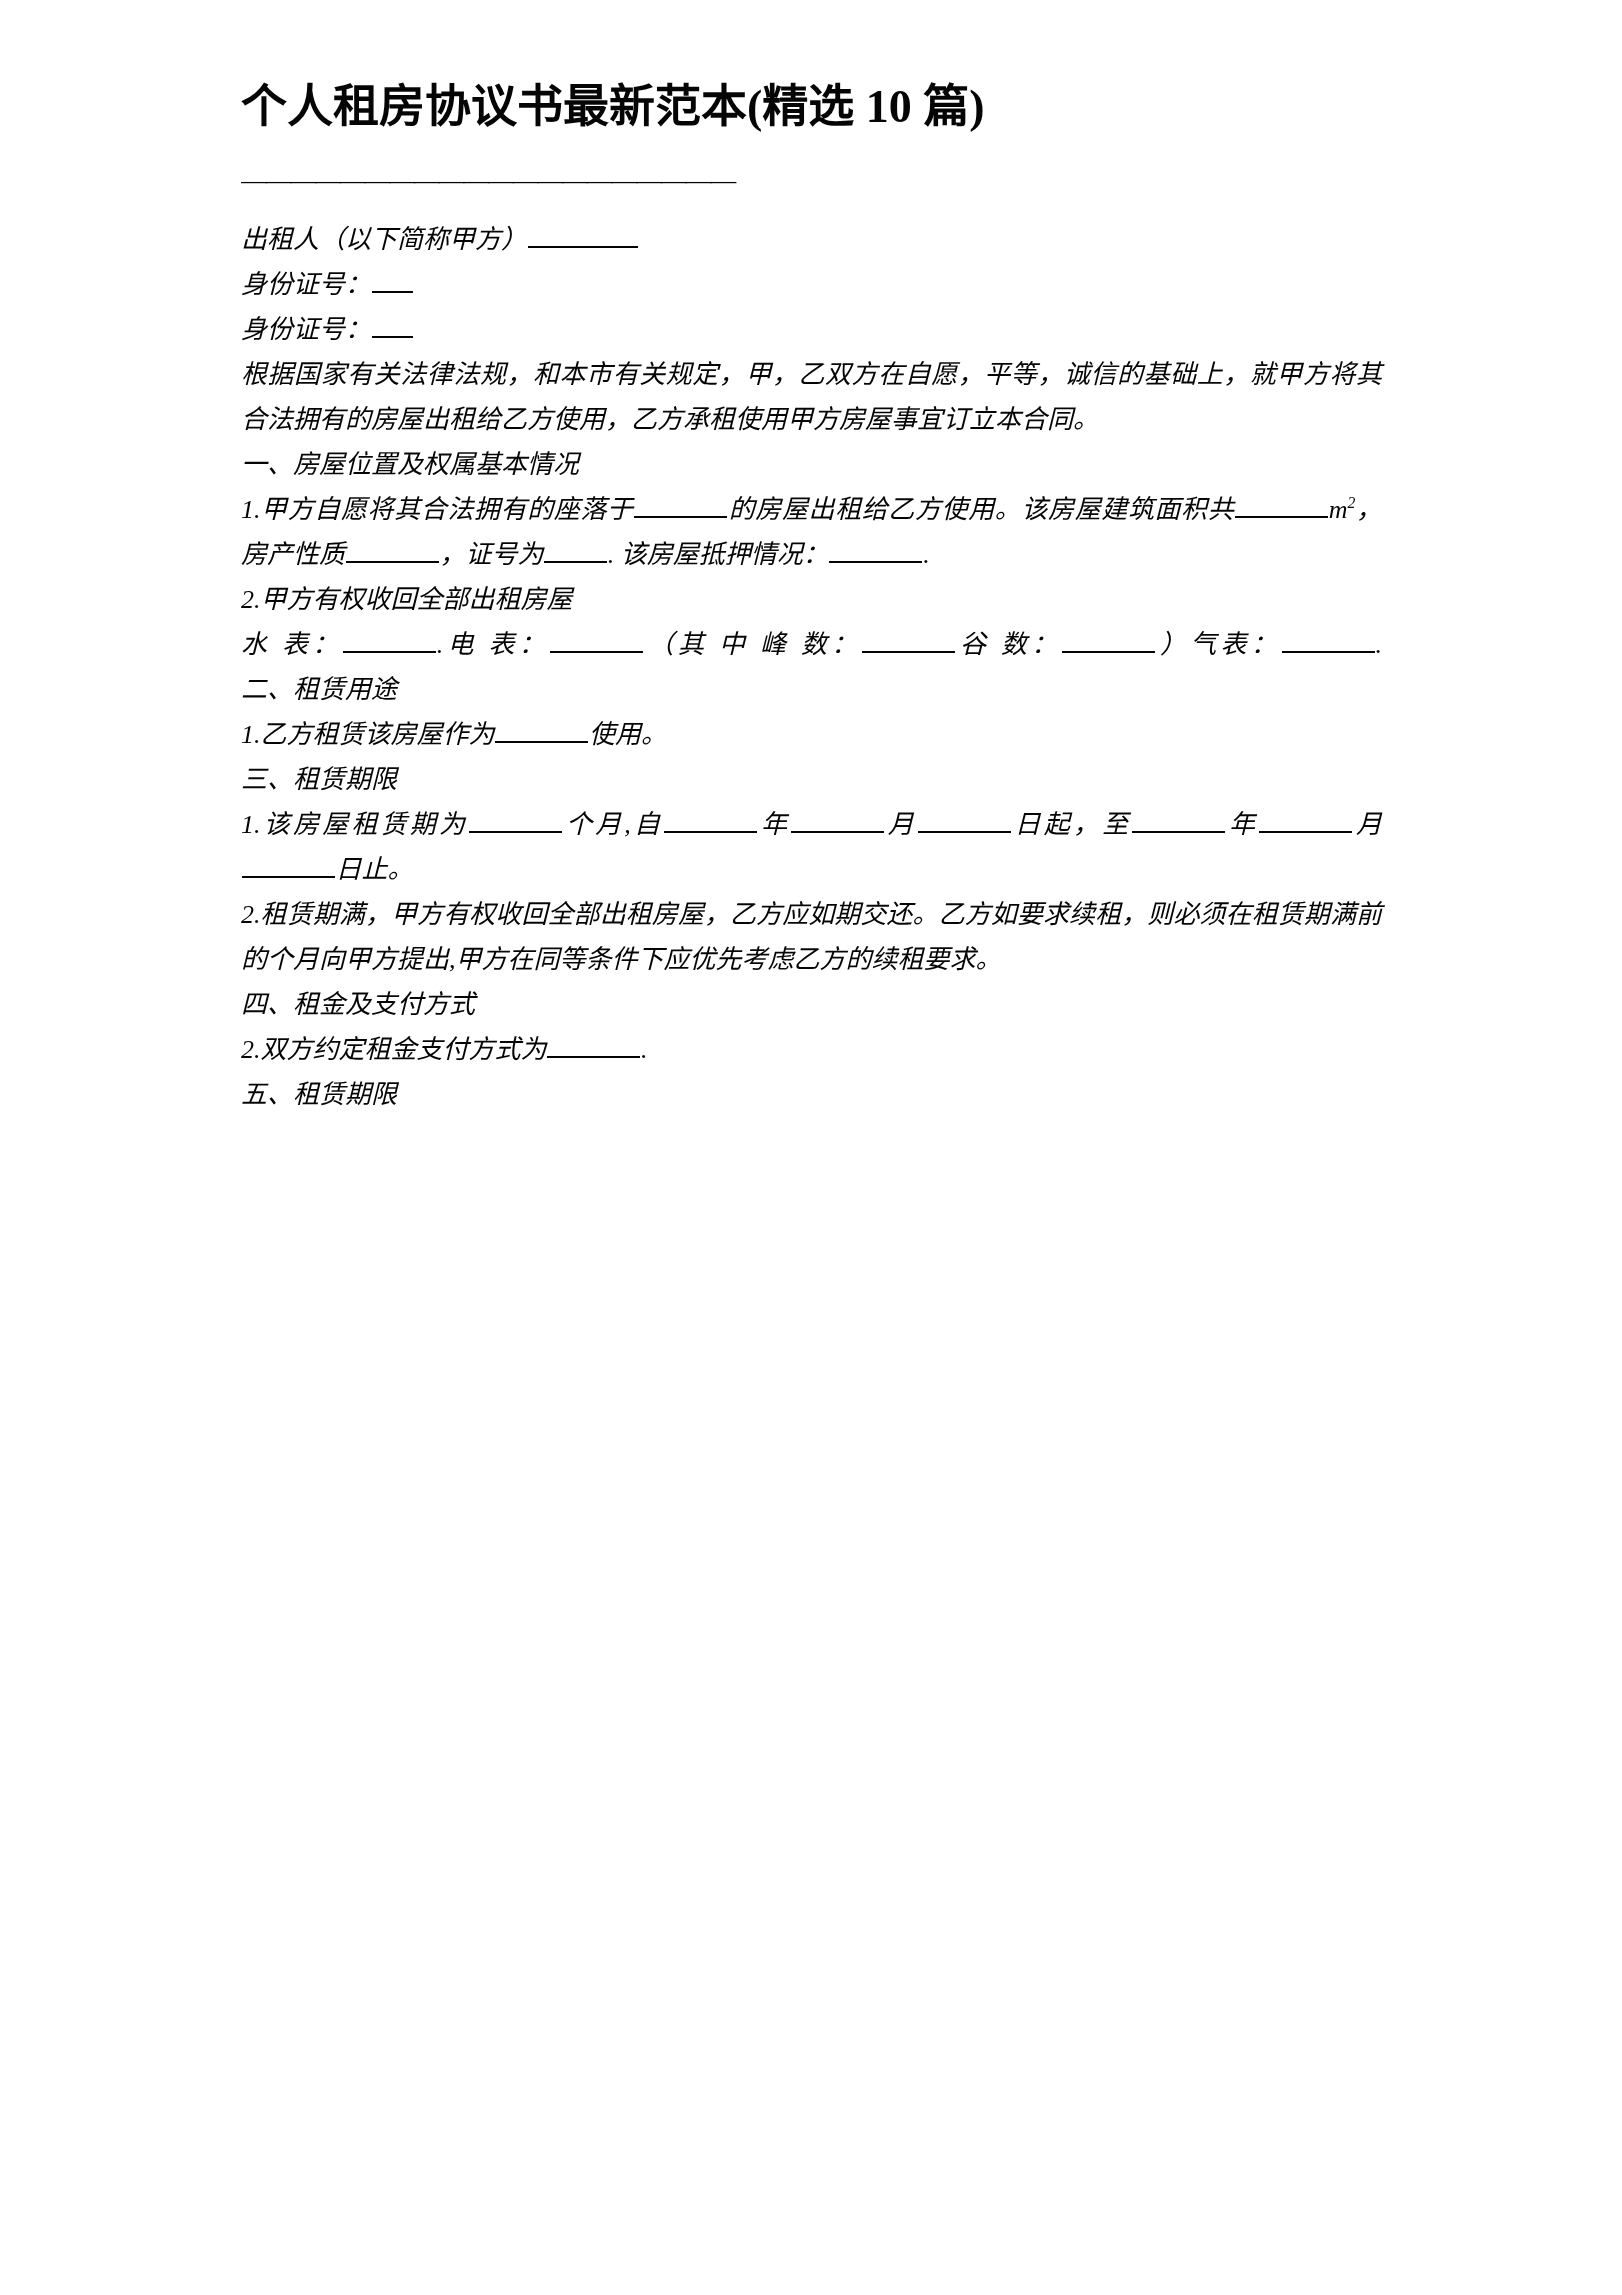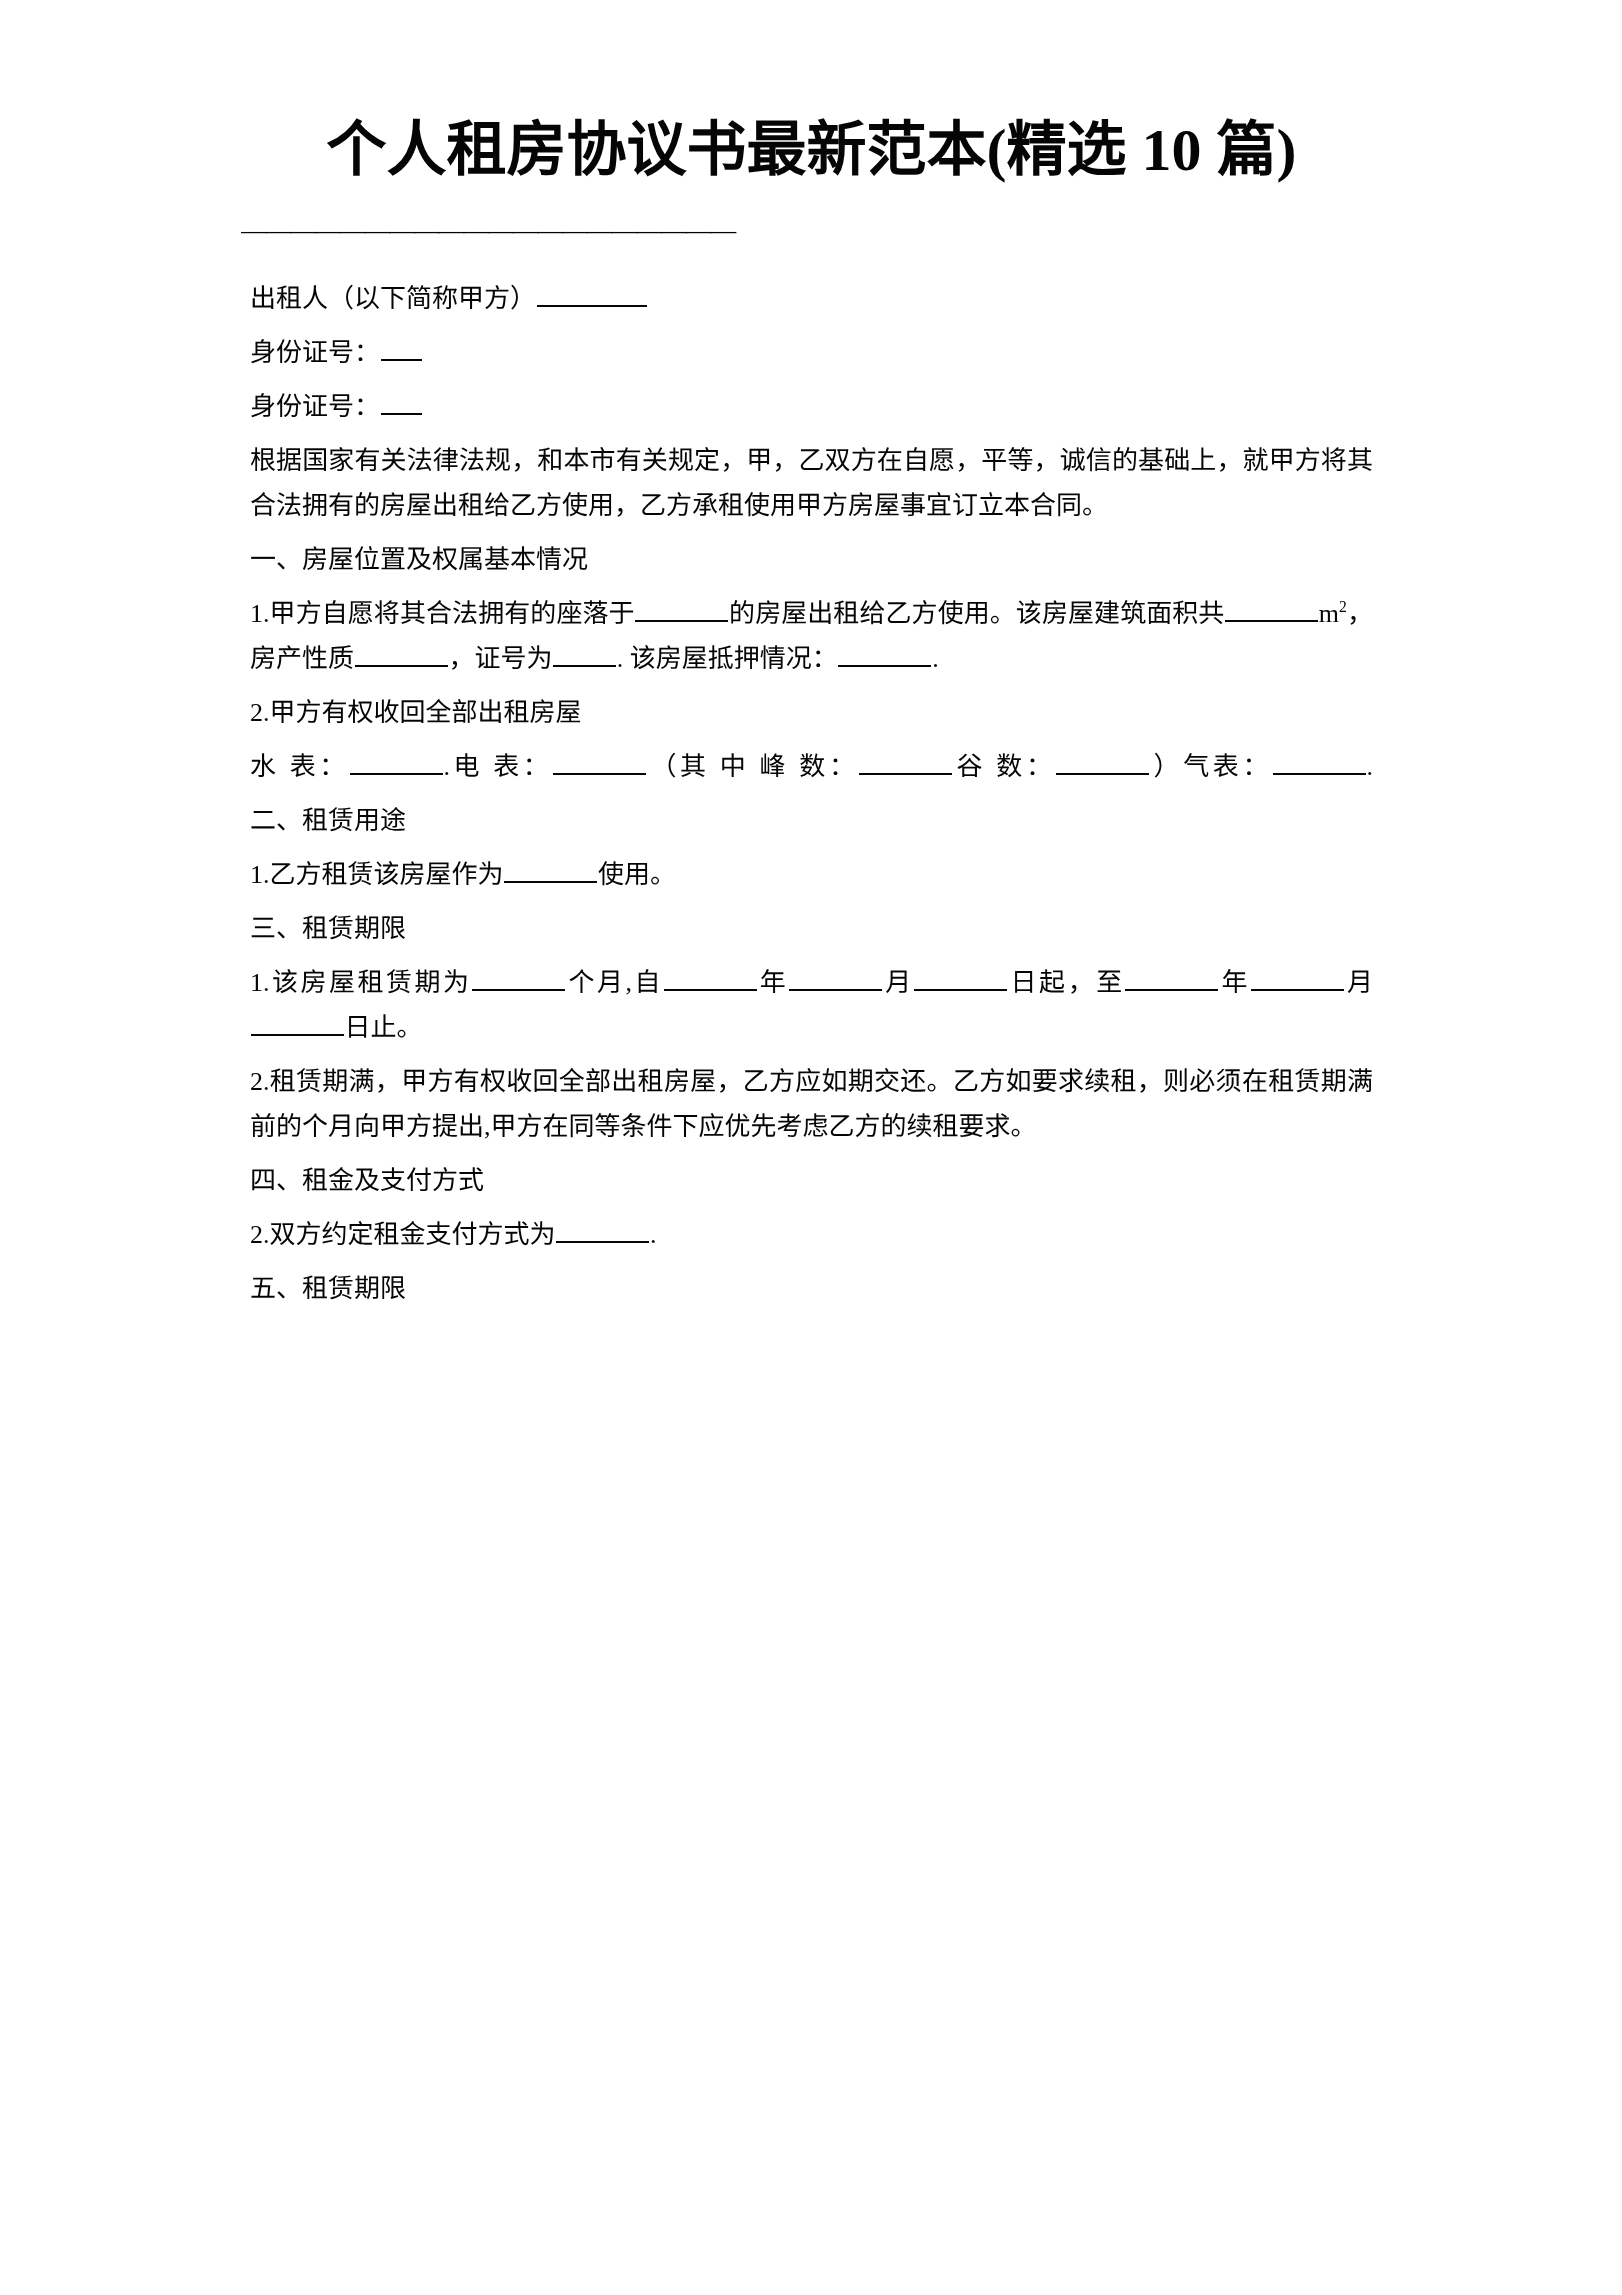--- a/index.html
+++ b/index.html
@@ -22,49 +22,50 @@
 
   
   .content {
     position: absolute;
     left: 241px;
     top: 0;
     width: 1141px;
   }
 
   .doc-title {
-    font-size: 60px;
+    font-size: 46px;
     font-weight: bold;
     line-height: 1;
     letter-spacing: 0px;
-    text-align: center;
+    text-align: left;
     margin: 0;
-    padding-top: 120px;
+    padding-top: 84px;
     padding-bottom: 0;
     white-space: nowrap;
   }
 
   .rule-dashes {
     font-size: 26px;
     line-height: 39px;
     margin: 0;
     padding-top: 31px;
     letter-spacing: -1.3px;
     white-space: nowrap;
     overflow: hidden;
   }
 
   .para {
     font-size: 26px;
     line-height: 45px;
-    margin: 9px;
+    margin: 0;
     padding: 0;
     text-align: justify;
     text-justify: inter-character;
     word-break: break-all;
+    font-style: italic;
   }
 
   .para.first-block {
     padding-top: 17px;
   }
 
   
   .para.spread {
     text-align: justify;
     text-align-last: justify;

